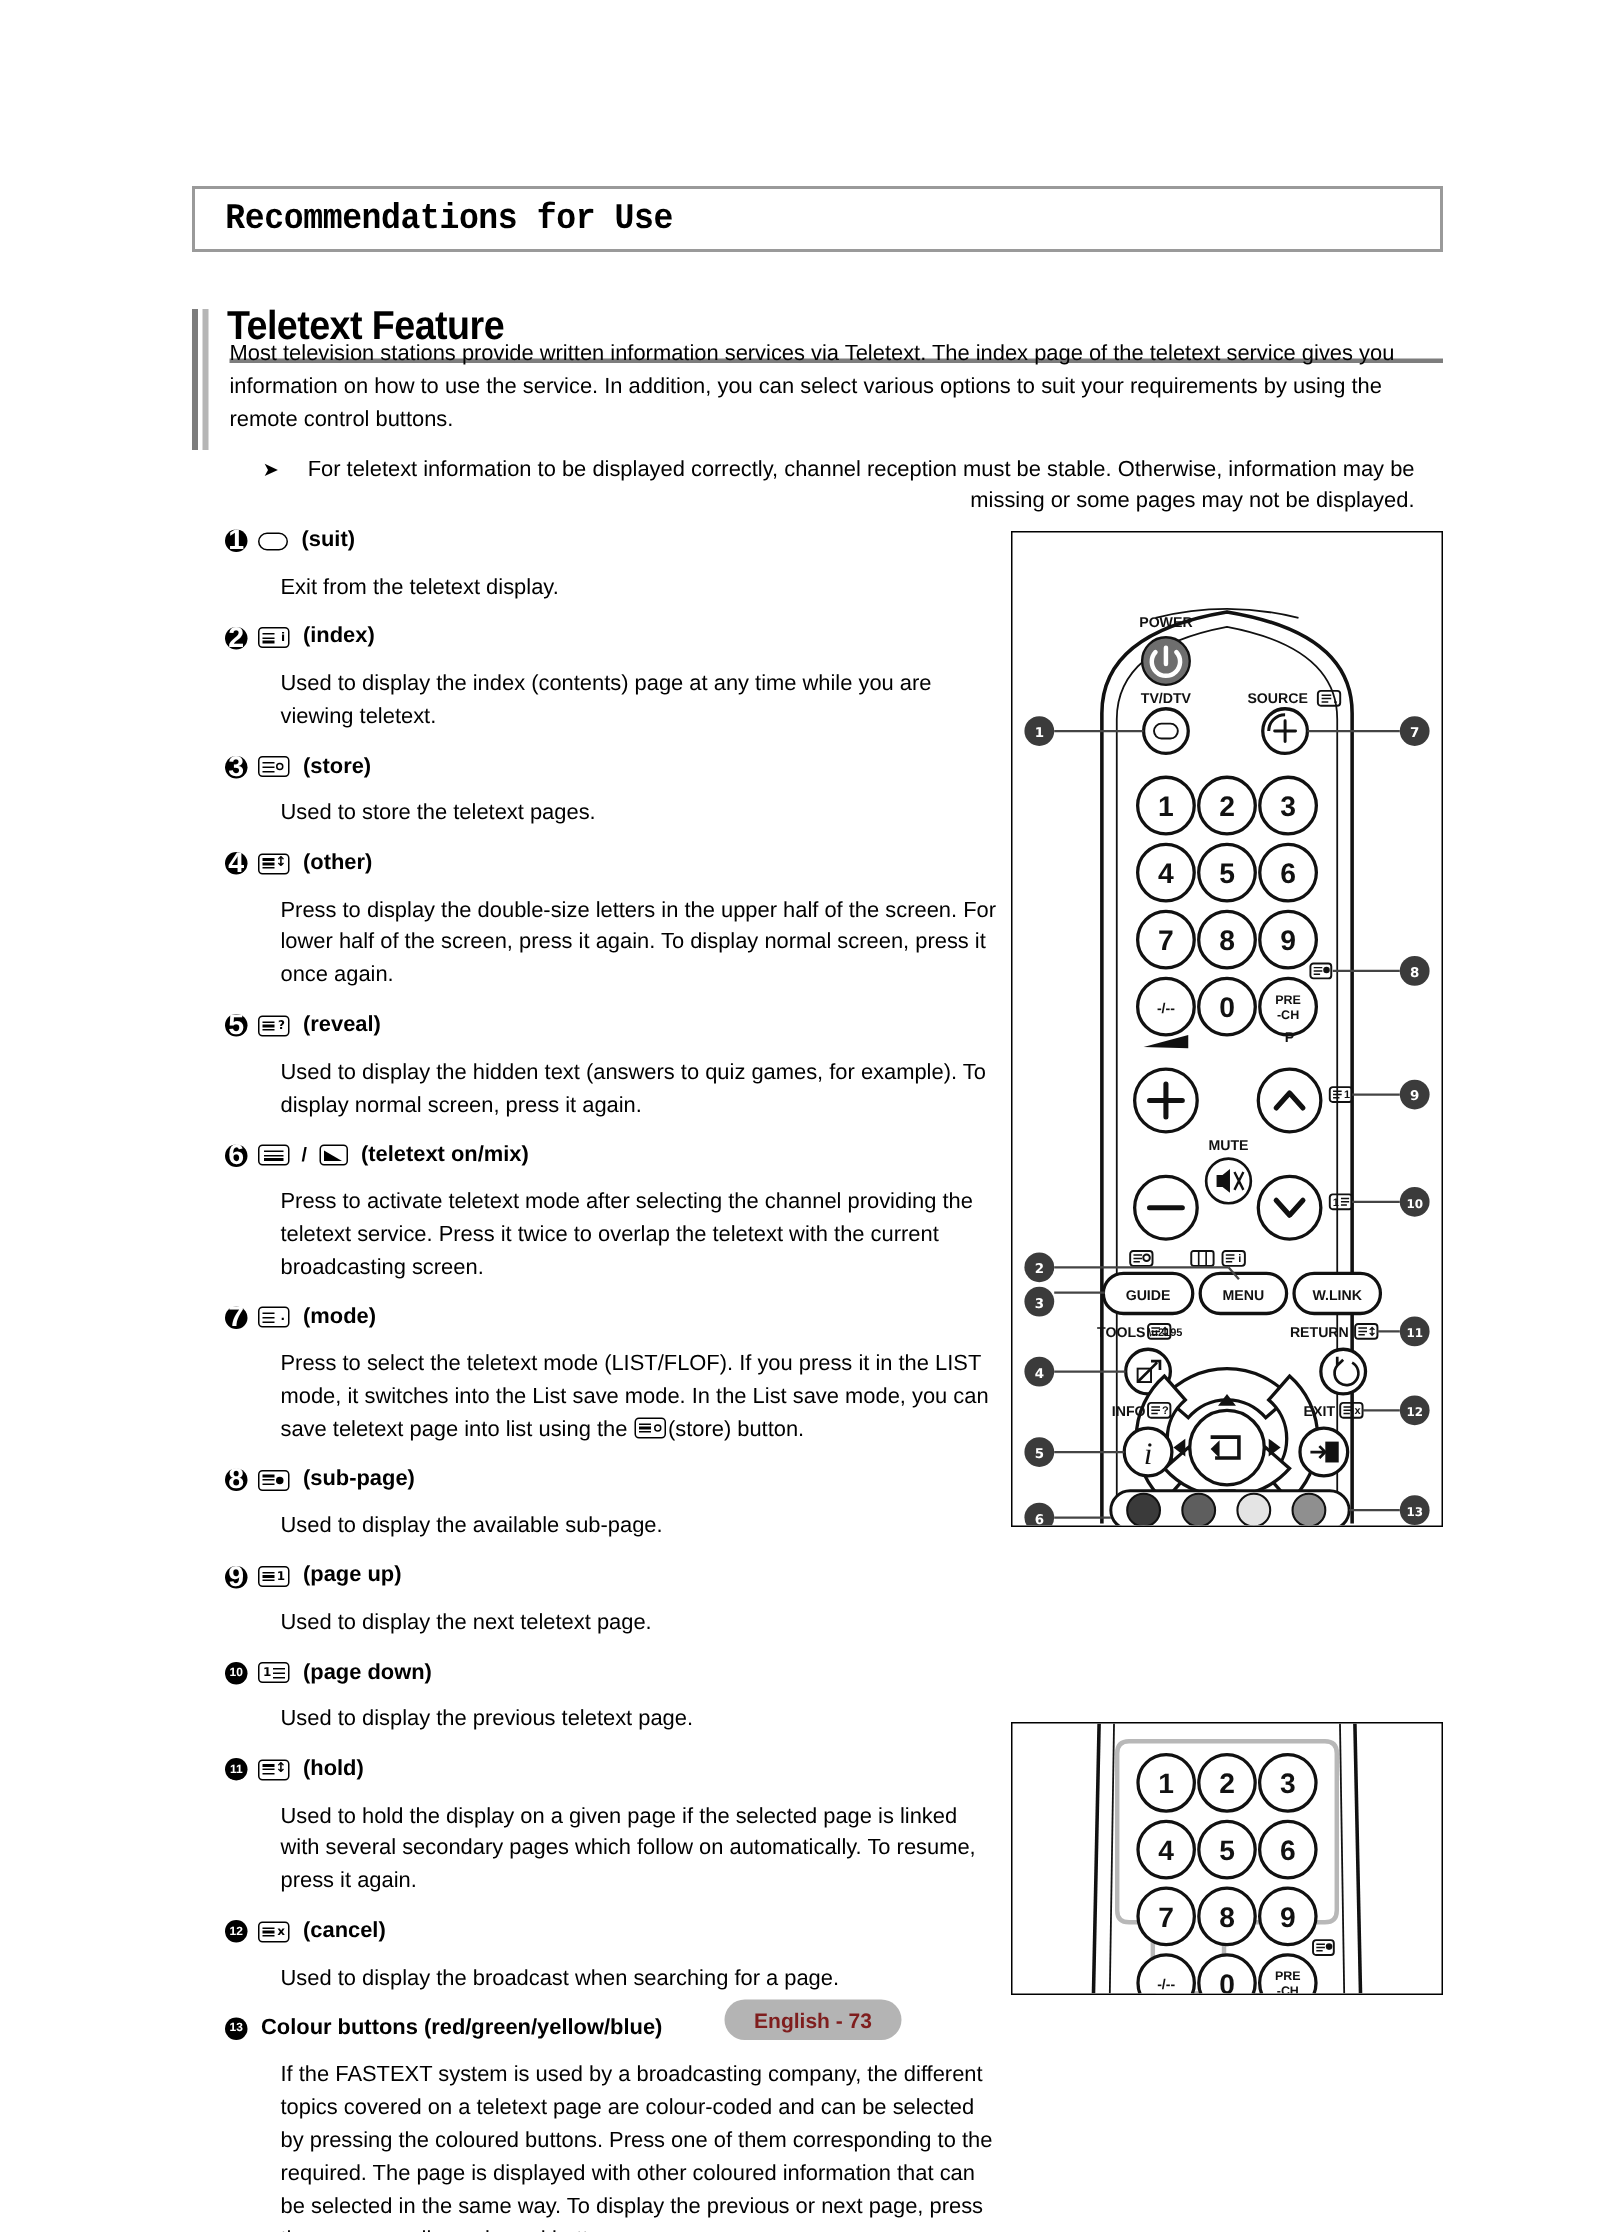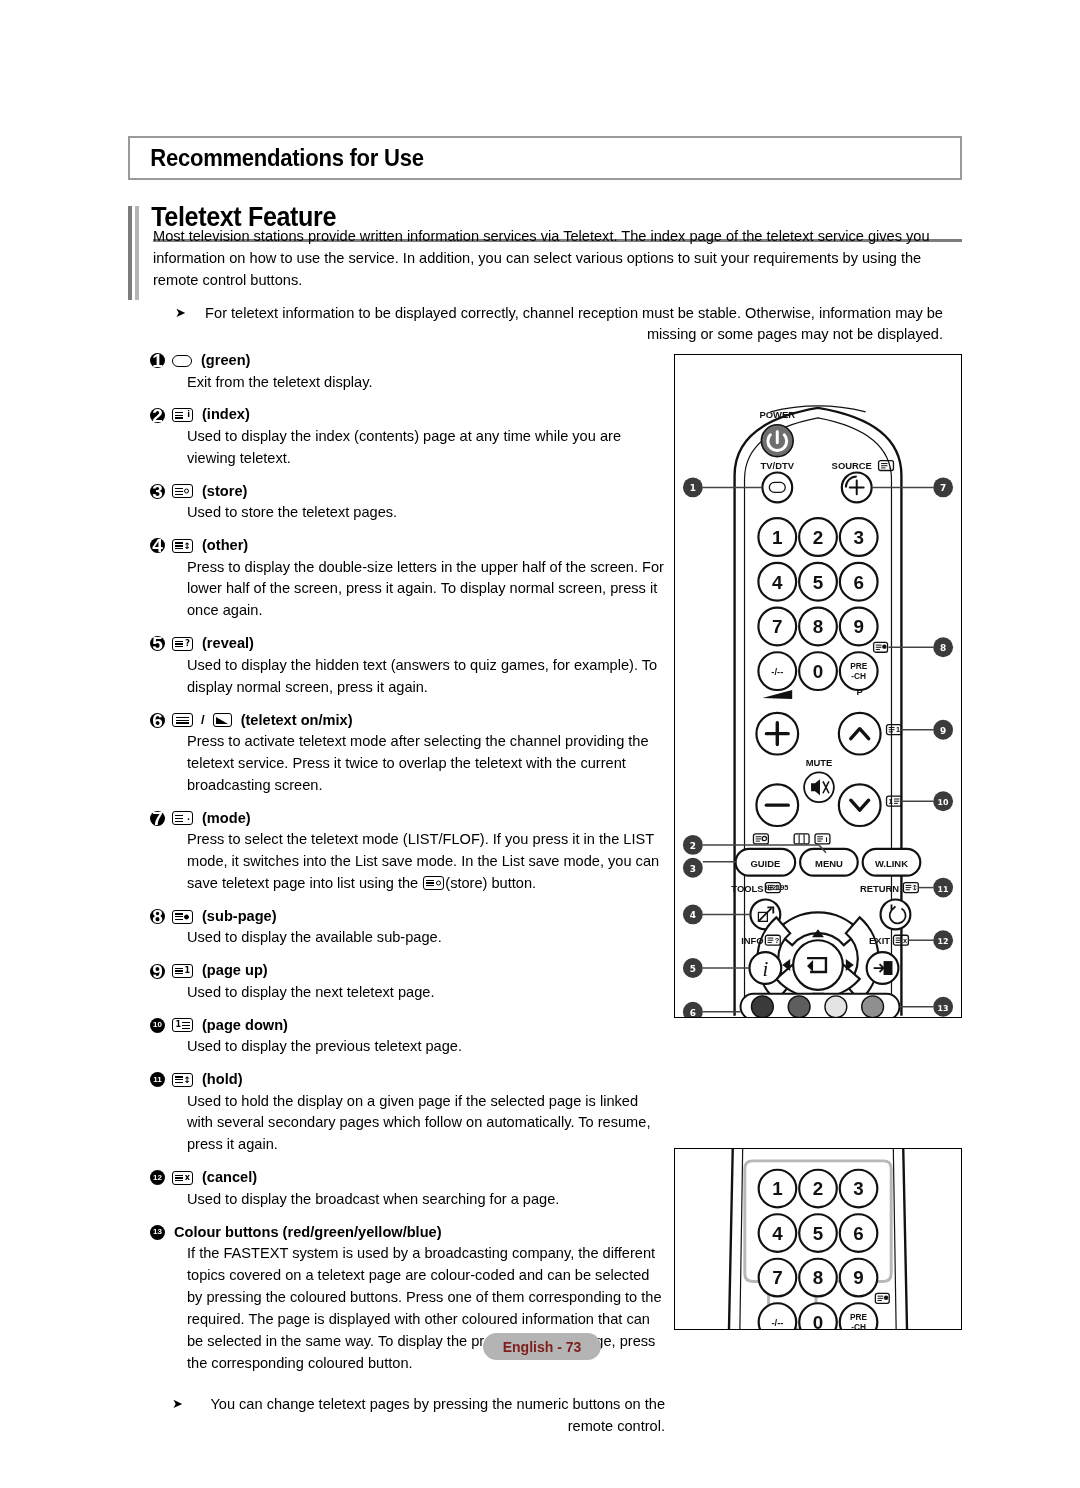--- a/index.html
+++ b/index.html
@@ -12,25 +12,25 @@
     color: #000;
     position: relative;
     overflow: hidden;
   }
 
   .page { position: absolute; inset: 0; }
 
   
   .chapter-box {
     position: absolute;
-    left: 128px; top: 136px;
+    left: 128px; top: 124px;
     width: 834px; height: 44px;
     border: 2px solid #9a9a9a;
     background: #fff;
-    display: flex; align-items: center;
+    display: flex; align-items: center; font-family: Liberation Mono, monospace;
   }
   .chapter-box .chapter-title {
     font-size: 24px; font-weight: bold;
     letter-spacing: -0.3px;
     padding-left: 22px;
     transform: scaleX(0.92);
     transform-origin: left center;
   }
 
   
@@ -113,21 +113,21 @@
     font-weight: bold;
     display: flex; align-items: center; justify-content: center;
     font-family: "DejaVu Sans", sans-serif;
     line-height: 1;
   }
   .num.wide { font-size: 8px; }
   .item-head .lbl { margin-left: 2px; }
   .item-body {
     font-size: 14.6px;
     line-height: 1.5;
-    margin-top: 2px;
+    margin-top: 12px;
     padding-left: 37px;
   }
 
   
   .tticon {
     display: inline-flex;
     align-items: center;
     justify-content: flex-start;
     width: 21px; height: 14px;
     border: 1.4px solid #000;
@@ -251,21 +251,21 @@
       <span class="note-text">For teletext information to be displayed correctly, channel reception must be stable. Otherwise, information may be missing or some pages may not be displayed.</span>
     </div>
   </div>
 
   <div class="list-col">
 
     <div class="item">
       <div class="item-head">
         <span class="num">1</span>
         <span class="exiticon"></span>
-        <span class="lbl">(green)</span>
+        <span class="lbl">(suit)</span>
       </div>
       <div class="item-body">Exit from the teletext display.</div>
     </div>
 
     <div class="item">
       <div class="item-head">
         <span class="num">2</span>
         <span class="tticon">
             <span class="lines">
               <b></b>

